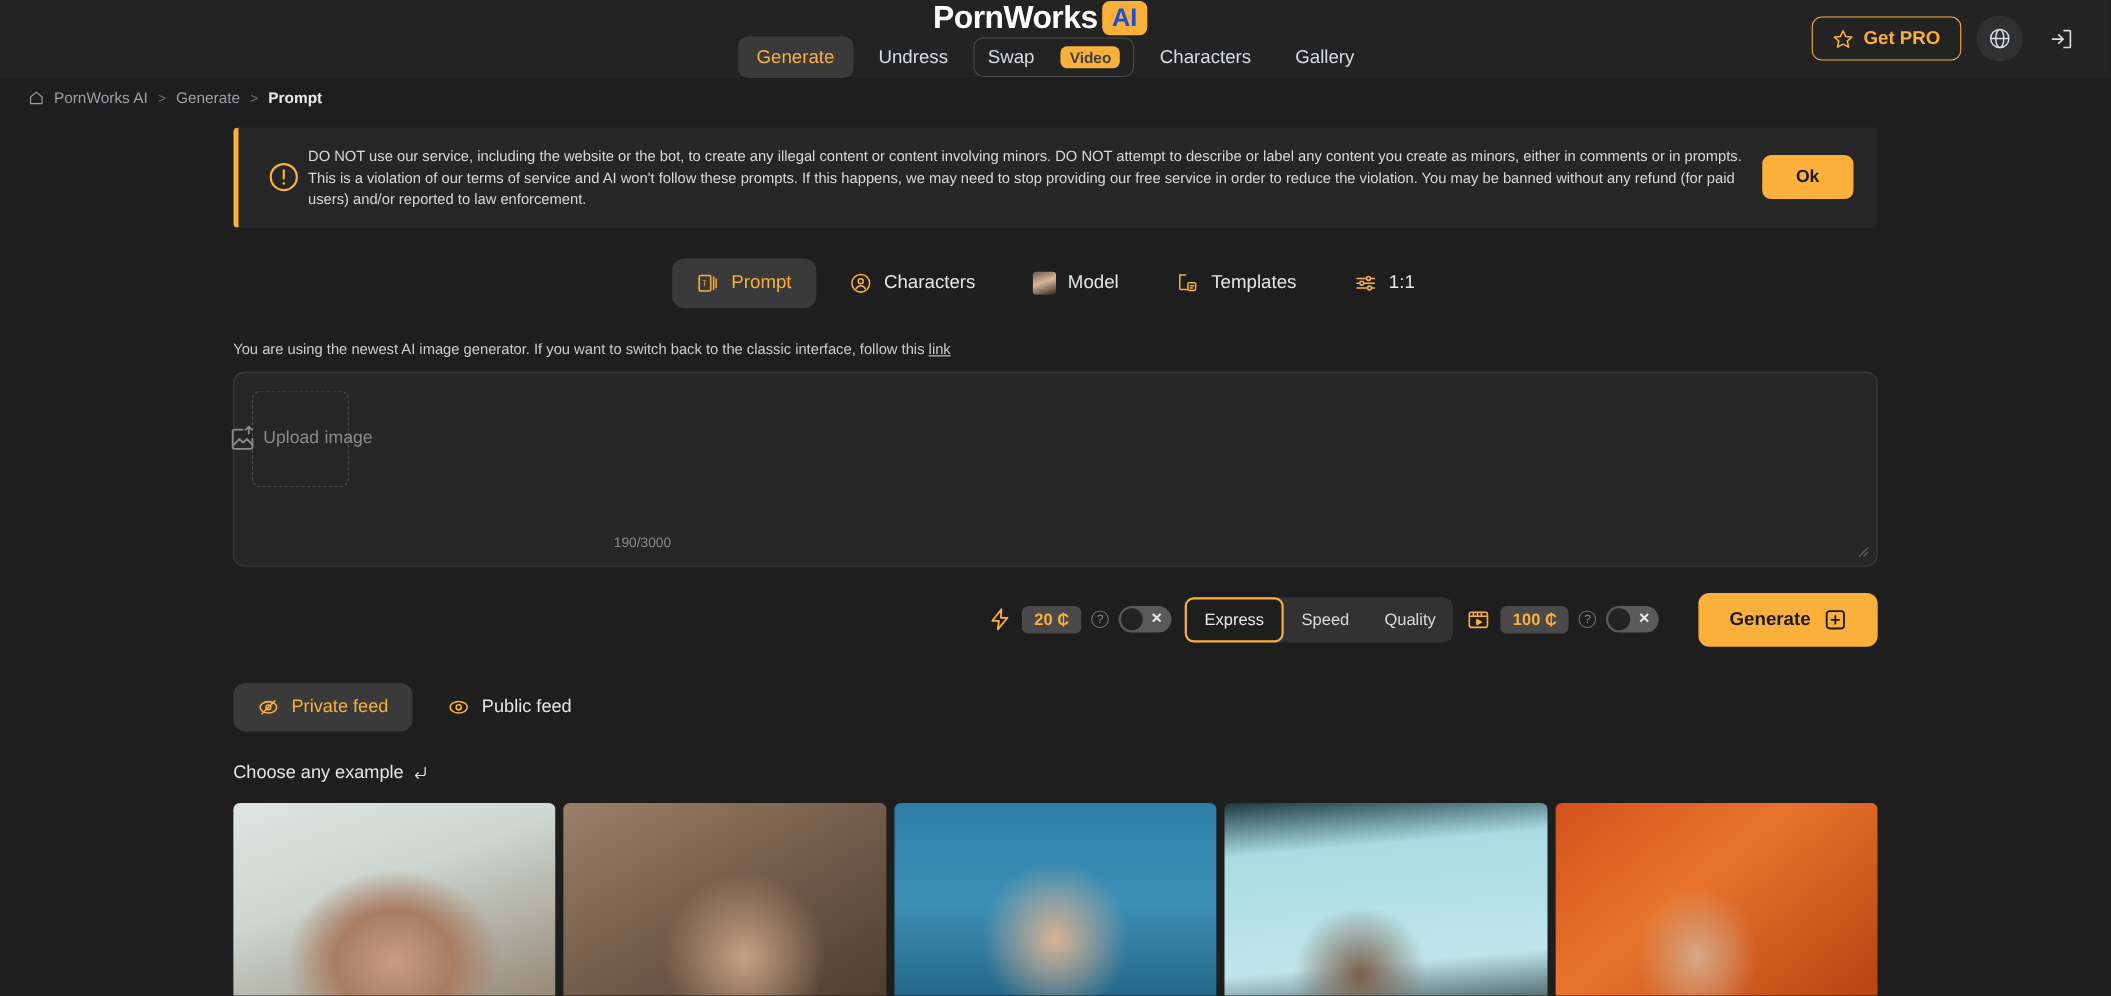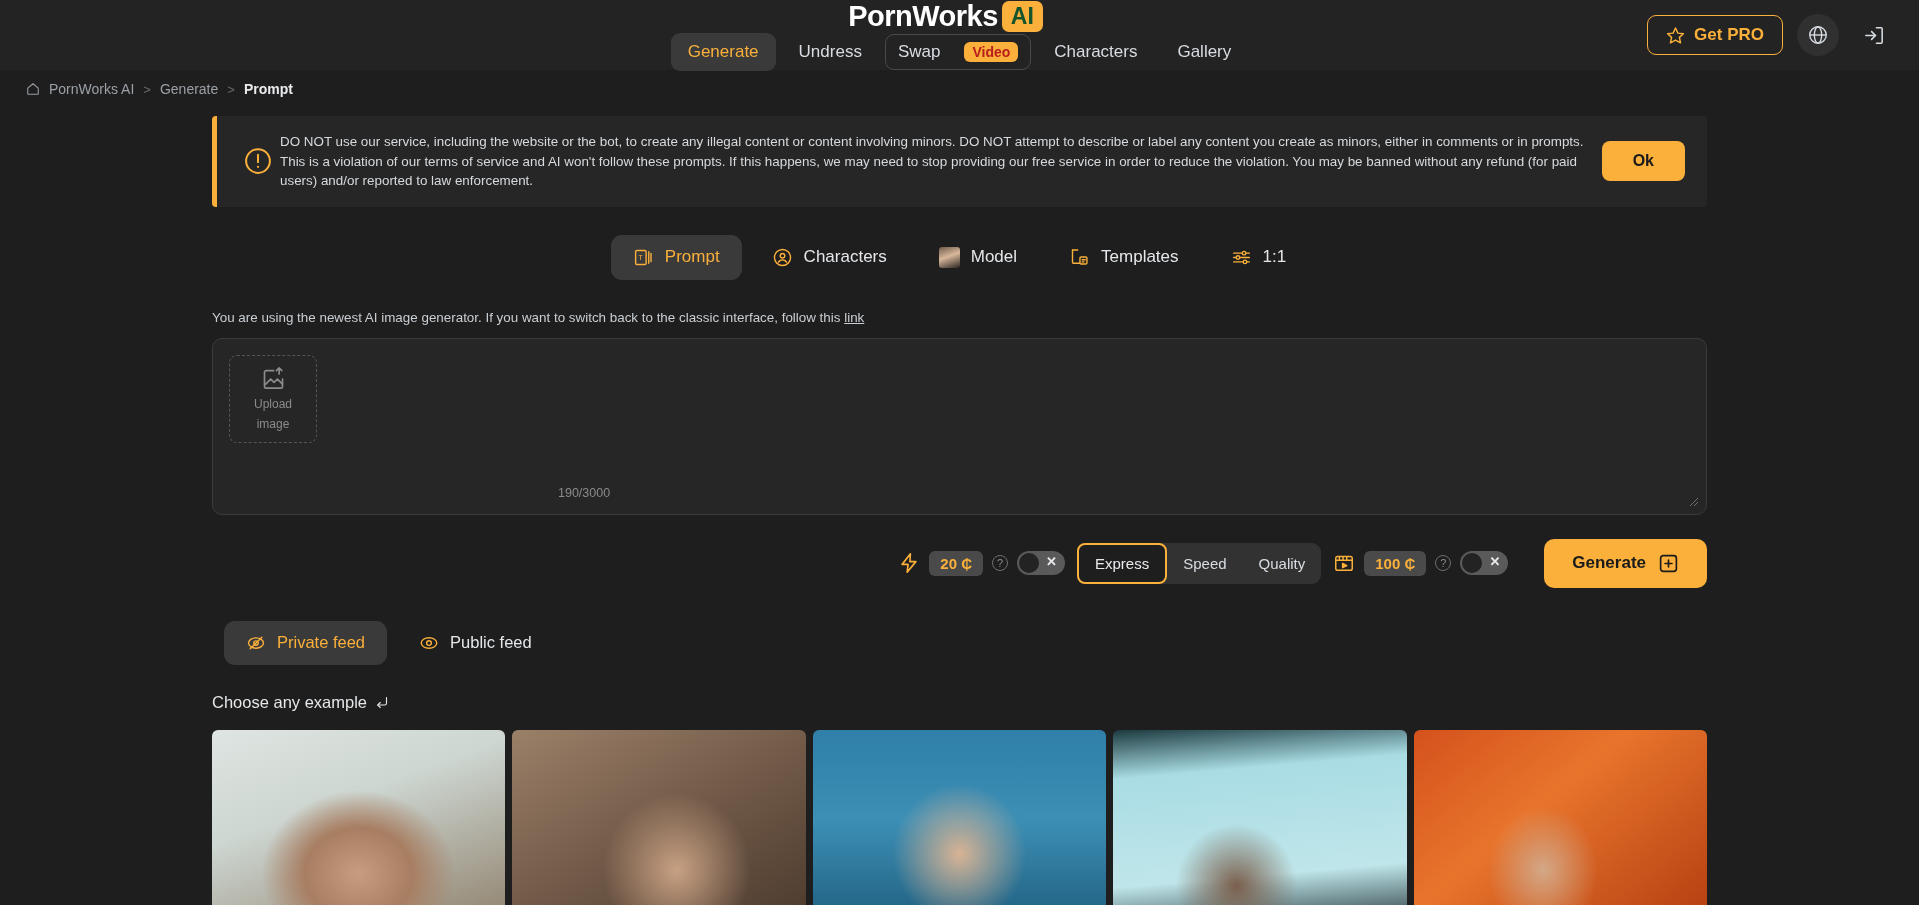--- a/index.html
+++ b/index.html
@@ -13,36 +13,36 @@
   .header {
     height: 70px; background: #232323;
     display: flex; align-items: center;
     padding: 0 24px; position: relative; flex-direction: column;
   }
   .logo { display: flex; align-items: center; gap: 0; margin-right: 28px; }
   .logo-text {
     color: #ffffff; font-size: 29px; font-weight: bold; letter-spacing: -0.5px;
   }
   .logo-badge {
-    background: #fbb03b; color: #14532d; font-size: 23px; font-weight: bold;
+    background: #fbb03b; color: #1d4ed8; font-size: 23px; font-weight: bold;
     border-radius: 7px; padding: 2px 9px; margin-left: 4px; line-height: 1.18;
   }
   .nav { display: flex; align-items: center; gap: 6px; }
   .nav-item {
     color: #d8dde3; font-size: 17px; padding: 9px 17px;
     border-radius: 9px; cursor: pointer; white-space: nowrap;
   }
   .nav-item.active { background: #3a3a3a; color: #fbb03b; }
   .nav-item.boxed {
     border: 1px solid #4a4a4a; display: flex; align-items: center; gap: 24px;
     padding: 7px 12px;
     text-align: center;
   }
   .nav-chip {
-    background: #fbb03b; color: #b91c1c; font-size: 14px; font-weight: bold;
+    background: #fbb03b; color: #404040; font-size: 14px; font-weight: bold;
     border-radius: 6px; padding: 2px 8px;
   }
   .header-right {
     position: absolute; right: 24px; top: 0; height: 70px;
     display: flex; align-items: center; gap: 14px;
   }
   .getpro {
     border: 1px solid #fbb03b; border-radius: 9px;
     color: #fbb03b; font-size: 17px; font-weight: bold;
     padding: 9px 18px; display: flex; align-items: center; gap: 9px;
@@ -103,23 +103,23 @@
   }
   .infoline a { color: #c9ced3; text-decoration: underline; cursor: pointer; }
   
   .promptbox {
     margin-top: 13px; background: #262626; border: 1px solid #3c3c3c;
     border-radius: 10px; height: 177px; display: flex; position: relative;
     padding: 16px;
   }
   .upload {
     width: 88px; height: 88px; border: 1px dashed #555;
-    border-radius: 8px; display: flex; flex-direction: column;
+    border-radius: 8px; display: flex; 
     align-items: center; justify-content: center; gap: 5px;
-    color: #8b8b8b; font-size: 12px; cursor: pointer; flex-shrink: 0;
+    color: #8b8b8b; font-size: 16px; cursor: pointer; flex-shrink: 0;
     line-height: 1.25; text-align: center;
   }
   .prompttext {
     flex: 1; margin-left: 26px; color: #e3e6e9;
     font-family: "Liberation Mono", monospace; font-size: 14.6px;
     line-height: 1.55; padding-top: 2px; cursor: text;
   }
   .charcount {
     position: absolute; left: 345px; bottom: 14px;
     color: #8b8b8b; font-size: 12.5px;
@@ -166,21 +166,21 @@
   .seg.active {
     border: 2px solid #fbb03b; color: #e8eaed; background: #1e1e1e;
   }
   .gen-btn {
     background: #fbb03b; color: #1a1a1a; border: none; border-radius: 10px;
     font-size: 17px; font-weight: bold; padding: 14px 28px;
     display: flex; align-items: center; gap: 12px; cursor: pointer;
     margin-left: 24px; font-family: "Liberation Sans", sans-serif;
   }
   
-  .feedtabs { display: flex; align-items: center; gap: 10px; margin-top: 33px; margin-left: 12px; }
+  .feedtabs { display: flex; align-items: center; gap: 10px; margin-top: 33px; }
   .feedtab {
     display: flex; align-items: center; gap: 11px;
     padding: 12px 22px; border-radius: 11px; cursor: pointer;
     color: #e4e7ea; font-size: 16.5px;
   }
   .feedtab.active { background: #3a3a3a; color: #fbb03b; }
   .choose {
     color: #e4e7ea; font-size: 16.5px; margin-top: 28px;
     display: flex; align-items: center; gap: 7px;
   }

